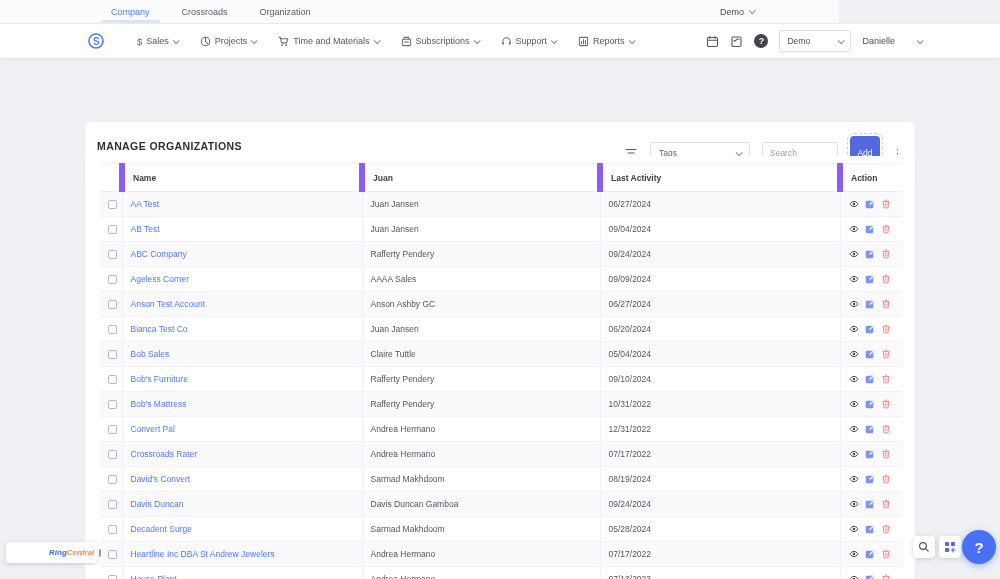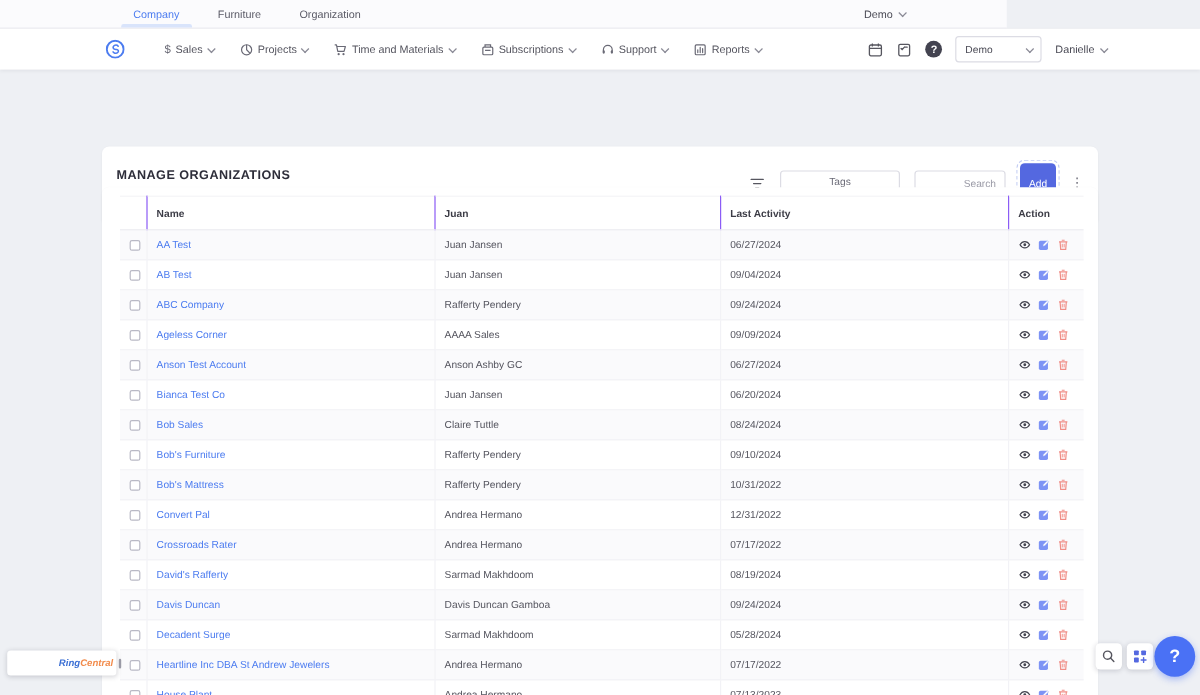--- a/index.html
+++ b/index.html
@@ -33,52 +33,52 @@
   .nav-ico svg { width:11px; height:11px; }
   .dollar { font-size:9.5px; color:#6a6a76; width:auto; }
   .nav-right { margin-left:auto; margin-right:78px; display:flex; align-items:center; gap:11px; }
   .bar-ico { width:13px; height:13px; display:inline-flex; color:#56565f; cursor:pointer; }
   .bar-ico svg { width:13px; height:13px; }
   .help-dot { width:14px; height:14px; border-radius:50%; background:#434350; color:#fff;
     font-size:9px; font-weight:bold; display:flex; align-items:center; justify-content:center; cursor:pointer; }
   .company-select { width:72px; height:22px; border:1px solid #dcdce4; border-radius:3px;
     font-size:8.5px; color:#4a4a55; display:flex; align-items:center; padding:0 7px;
     justify-content:space-between; cursor:pointer; background:#fff; }
-  .user-menu { font-size:9px; color:#4a4a55; display:flex; align-items:center; gap:5px; cursor:pointer; }
+  .user-menu { font-size:9px; color:#4a4a55; display:flex; align-items:center; gap:22px; cursor:pointer; }
 
   
   .header-card { position:absolute; left:85px; top:83px; width:830px; height:62px;
     background:#fff; border-radius:6px 6px 0 0; box-shadow:0 1px 2px rgba(40,40,60,.05);
     display:flex; align-items:center;margin-top:39px; }
   .hc-left { margin-left:12px; }
   .page-title { font-size:10.5px; font-weight:bold; color:#2e2e3a; letter-spacing:.4px; }
   .breadcrumb { margin-top:5px; font-size:8.5px; color:#8a8a96; display:flex; gap:1px; }
   .breadcrumb .home { color:#4c7cf0; cursor:pointer; }
   .hc-right { margin-left:auto; margin-right:12px; display:flex; align-items:center; gap:12px; }
   .filter-ico { width:14px; height:14px; color:#56565f; cursor:pointer; }
   .tags-select { width:100px; height:22px; border:1px solid #dcdce4; border-radius:3px;
     background:#fff; font-size:8.5px; color:#6a6a76; display:flex; align-items:center;
-    justify-content:center; padding:0 8px; cursor:pointer;flex-direction:column; }
+    justify-content:space-between; padding:0 8px; cursor:pointer; }
   .search-box { width:76px; height:22px; border:1px solid #dcdce4; border-radius:3px;
-    font-size:8.5px; color:#44444e; padding:0 7px; outline:none;text-align:right; }
+    font-size:8.5px; color:#44444e; padding:0 7px; outline:none; }
   .search-box::placeholder { color:#9a9aa6; }
   .add-btn { width:30px; height:34px; background:#5468e0; color:#fff; border:none;
     border-radius:4px; font-size:8.5px; cursor:pointer; outline:1px dashed #c3cdf4; outline-offset:2px; }
   .kebab { font-size:11px; color:#6a6a76; letter-spacing:0; cursor:pointer; line-height:1; }
 
   
   .table-card { position:absolute; left:85px; top:156px; width:830px; height:500px;
     background:#fff; border-radius:6px 6px 0 0; box-shadow:0 1px 2px rgba(40,40,60,.05);
     padding:7px 12px 0 15px; }
   table { border-collapse:collapse; table-layout:fixed; width:803px; }
   col.c-check { width:22px; } col.c-name { width:240px; } col.c-owner { width:238px; }
   col.c-date { width:240px; } col.c-action { width:63px; }
   thead th { font-size:8.5px; color:#3c3c46; text-align:left; font-weight:bold;
     height:28px; padding:0 8px; border-bottom:1px solid #ececf1; border-top:1px solid #f4f4f7;
-    border-right:1px solid #8b5cf6; background:#fff; }
+    border-right:6px solid #8b5cf6; background:#fff; }
   thead th:last-child { border-right:none; }
   tbody td { font-size:8.5px; color:#55555f; height:25px; padding:0 8px;
     border-bottom:1px solid #f2f2f6; border-right:1px solid #f2f2f6; }
   tbody td:last-child { border-right:none; }
   tbody tr:nth-child(odd) { background:#fafafc; }
   .org-link { color:#4c7cf0; text-decoration:none; cursor:pointer;text-align:center; }
   .cb { width:9px; height:9px; border:1px solid #b9b9c5; border-radius:2px; background:#fff;
     display:block; margin:0 auto; cursor:pointer; }
   .act-cell { white-space:nowrap; }
   .act-ico { display:inline-flex; width:10px; height:10px; margin-right:4px; cursor:pointer; vertical-align:middle; }
@@ -103,21 +103,21 @@
   .help-fab { position:absolute; left:962px; top:530px; width:34px; height:34px; border-radius:50%;
     background:#4a71f5; color:#fff; font-size:15px; font-weight:bold; display:flex;
     align-items:center; justify-content:center; box-shadow:0 2px 6px rgba(74,113,245,.45); cursor:pointer; }
 </style>
 </head>
 <body>
 
 <div class="topbar">
   <div class="topbar-tabs">
     <span class="top-tab active">Company</span>
-    <span class="top-tab">Furniture</span>
+    <span class="top-tab">Crossroads</span>
     <span class="top-tab">Organization</span>
   </div>
   <div class="topbar-right">
     <span>Demo</span>
     <span class="chev"></span>
   </div>
 </div>
 
 <div class="navbar">
   <div class="logo">
@@ -427,21 +427,21 @@
       </span>
     </td>
   </tr>
 
   <tr>
     <td>
             <span class="cb"></span>
           </td>
     <td><a class="org-link">Bob Sales</a></td>
     <td>Claire Tuttle</td>
-    <td>08/24/2024</td>
+    <td>05/04/2024</td>
     <td class="act-cell">
       <span class="act-ico eye">
         <svg viewBox="0 0 10 10" fill="none">
                 <path d="M1 5s1.5-2.6 4-2.6S9 5 9 5 7.5 7.6 5 7.6 1 5 1 5z" stroke="currentColor" stroke-width="1"></path>
                 <circle cx="5" cy="5" r="1.2" fill="currentColor"></circle>
               </svg>
       </span>
       <span class="act-ico edit">
         <svg viewBox="0 0 10 10" fill="none">
                 <rect x="0.7" y="1.7" width="7.6" height="7.6" rx="1.4" fill="currentColor"></rect>
@@ -570,21 +570,21 @@
                 <path d="M4.2 4.2v3M5.8 4.2v3" stroke="currentColor" stroke-width="0.8"></path>
               </svg>
       </span>
     </td>
   </tr>
 
   <tr>
     <td>
             <span class="cb"></span>
           </td>
-    <td><a class="org-link">David's Rafferty</a></td>
+    <td><a class="org-link">David's Convert</a></td>
     <td>Sarmad Makhdoom</td>
     <td>08/19/2024</td>
     <td class="act-cell">
       <span class="act-ico eye">
         <svg viewBox="0 0 10 10" fill="none">
                 <path d="M1 5s1.5-2.6 4-2.6S9 5 9 5 7.5 7.6 5 7.6 1 5 1 5z" stroke="currentColor" stroke-width="1"></path>
                 <circle cx="5" cy="5" r="1.2" fill="currentColor"></circle>
               </svg>
       </span>
       <span class="act-ico edit">

